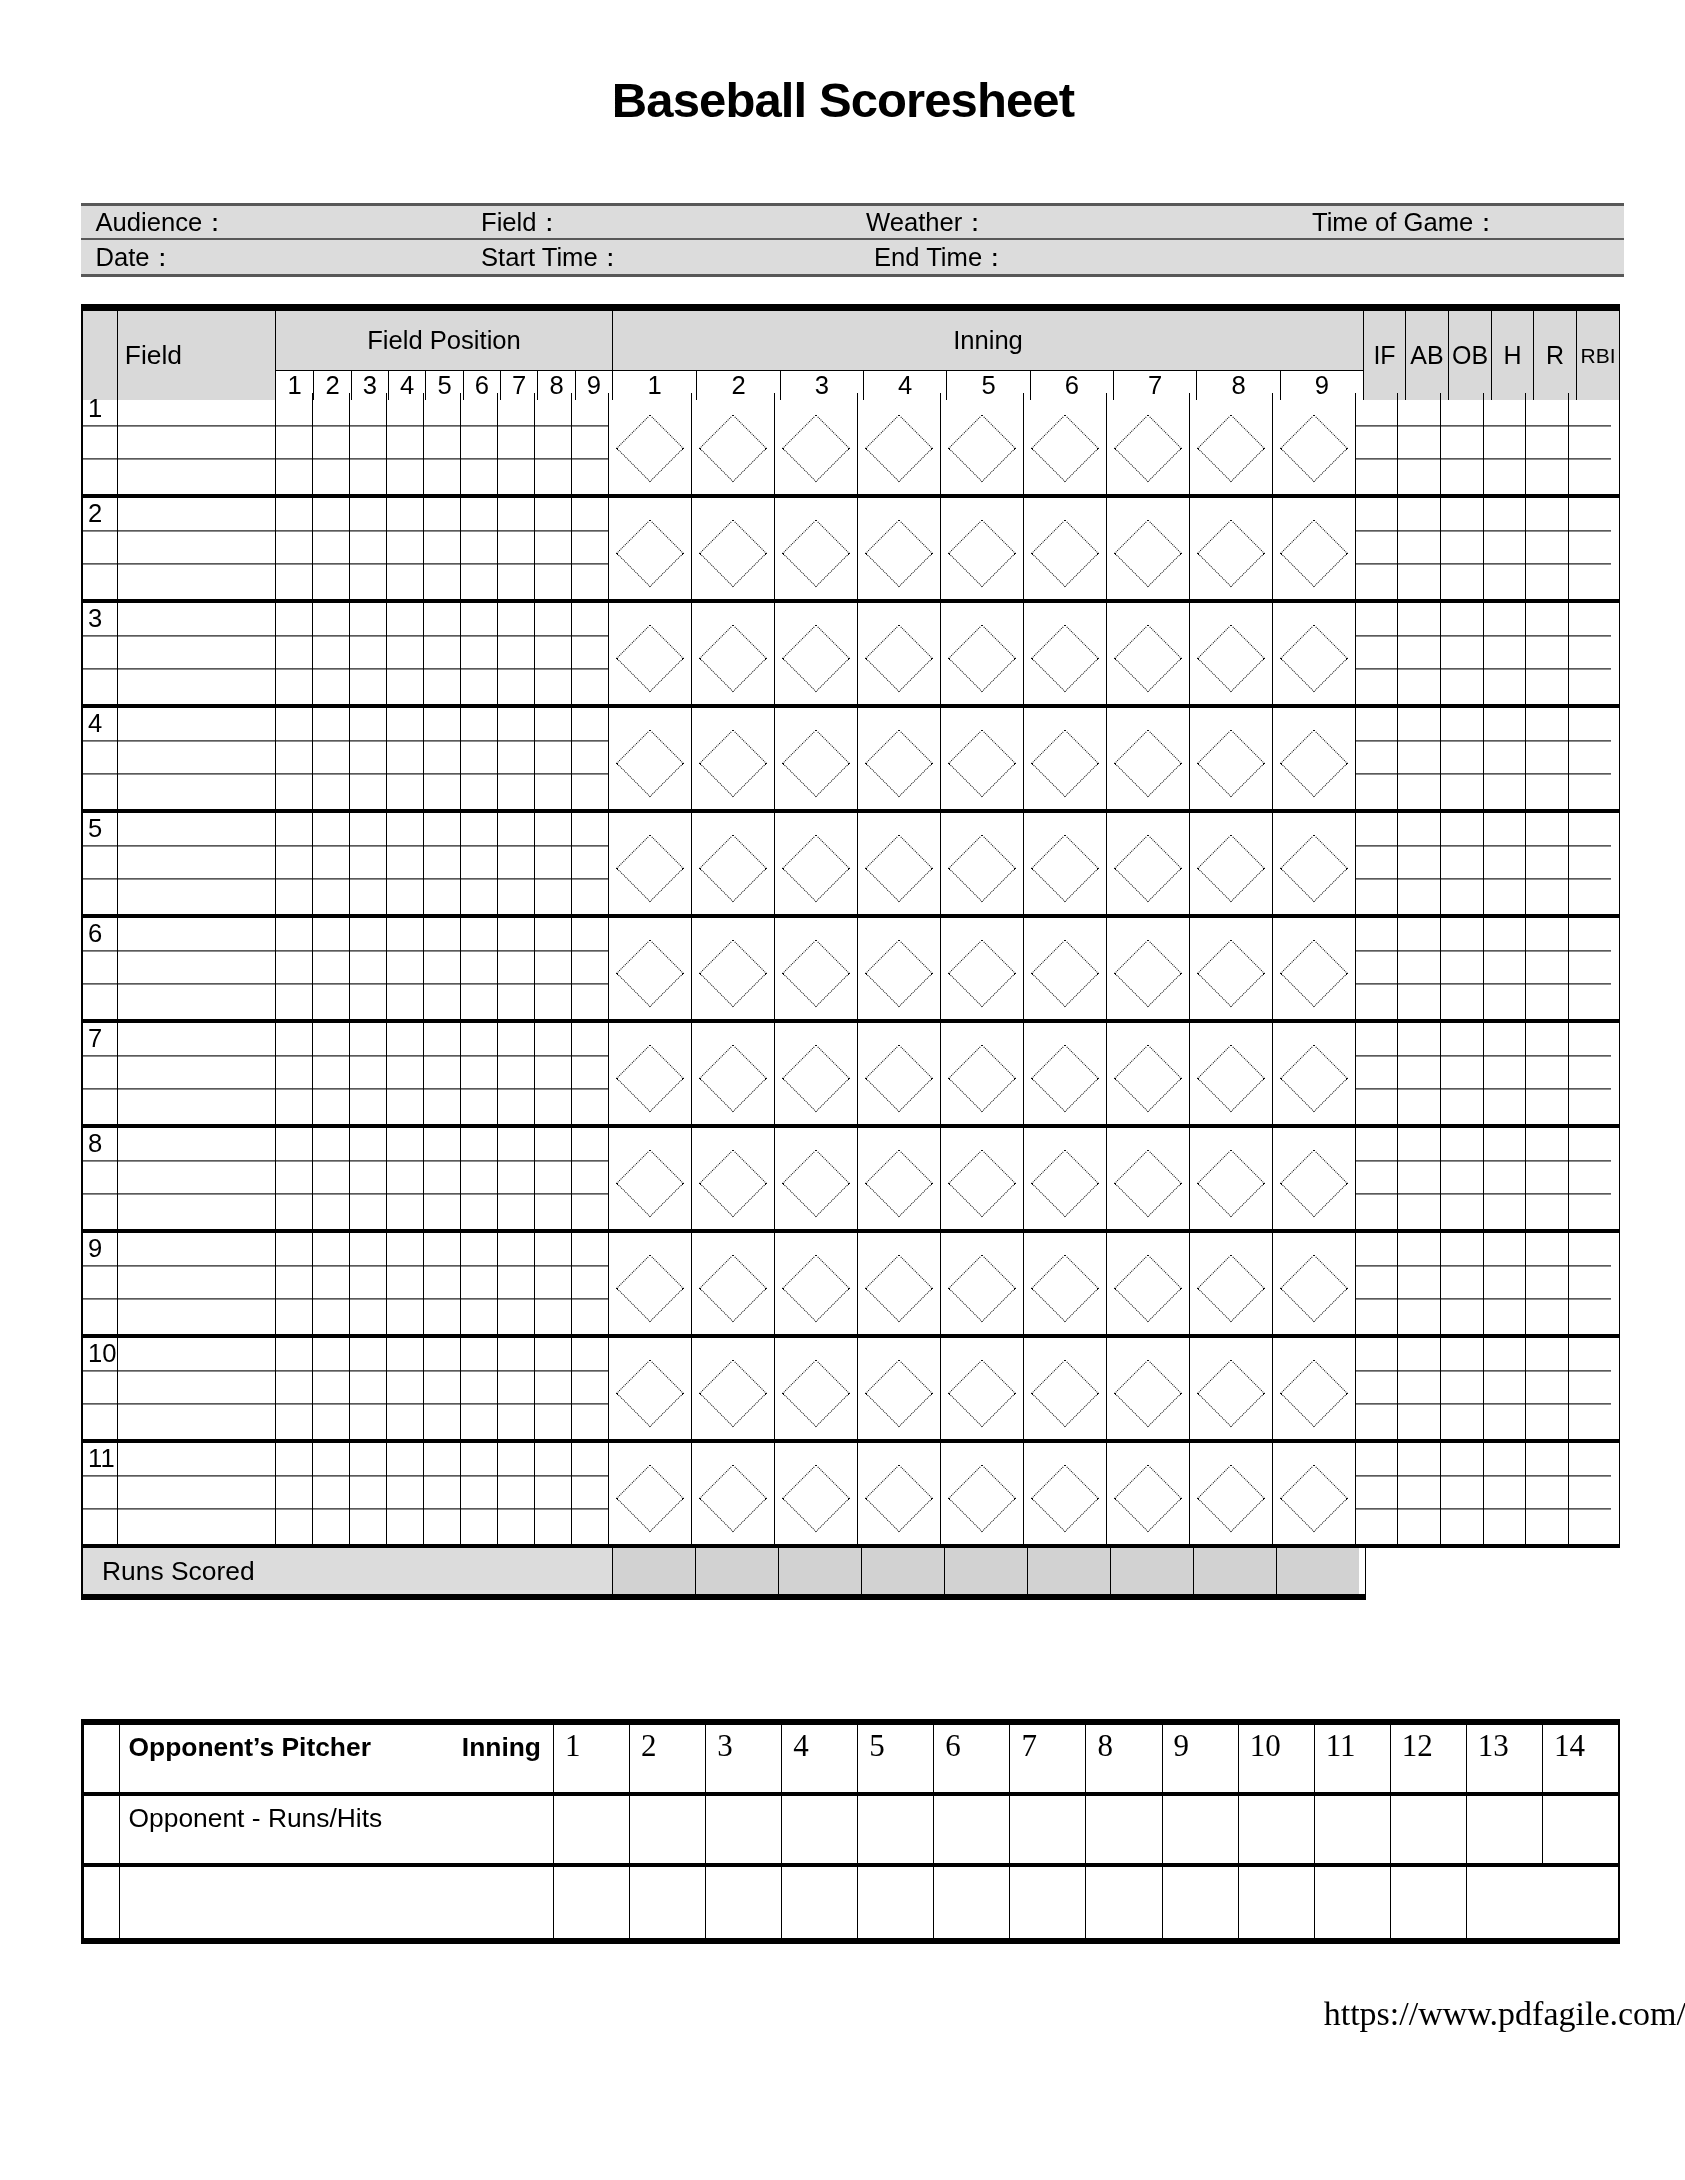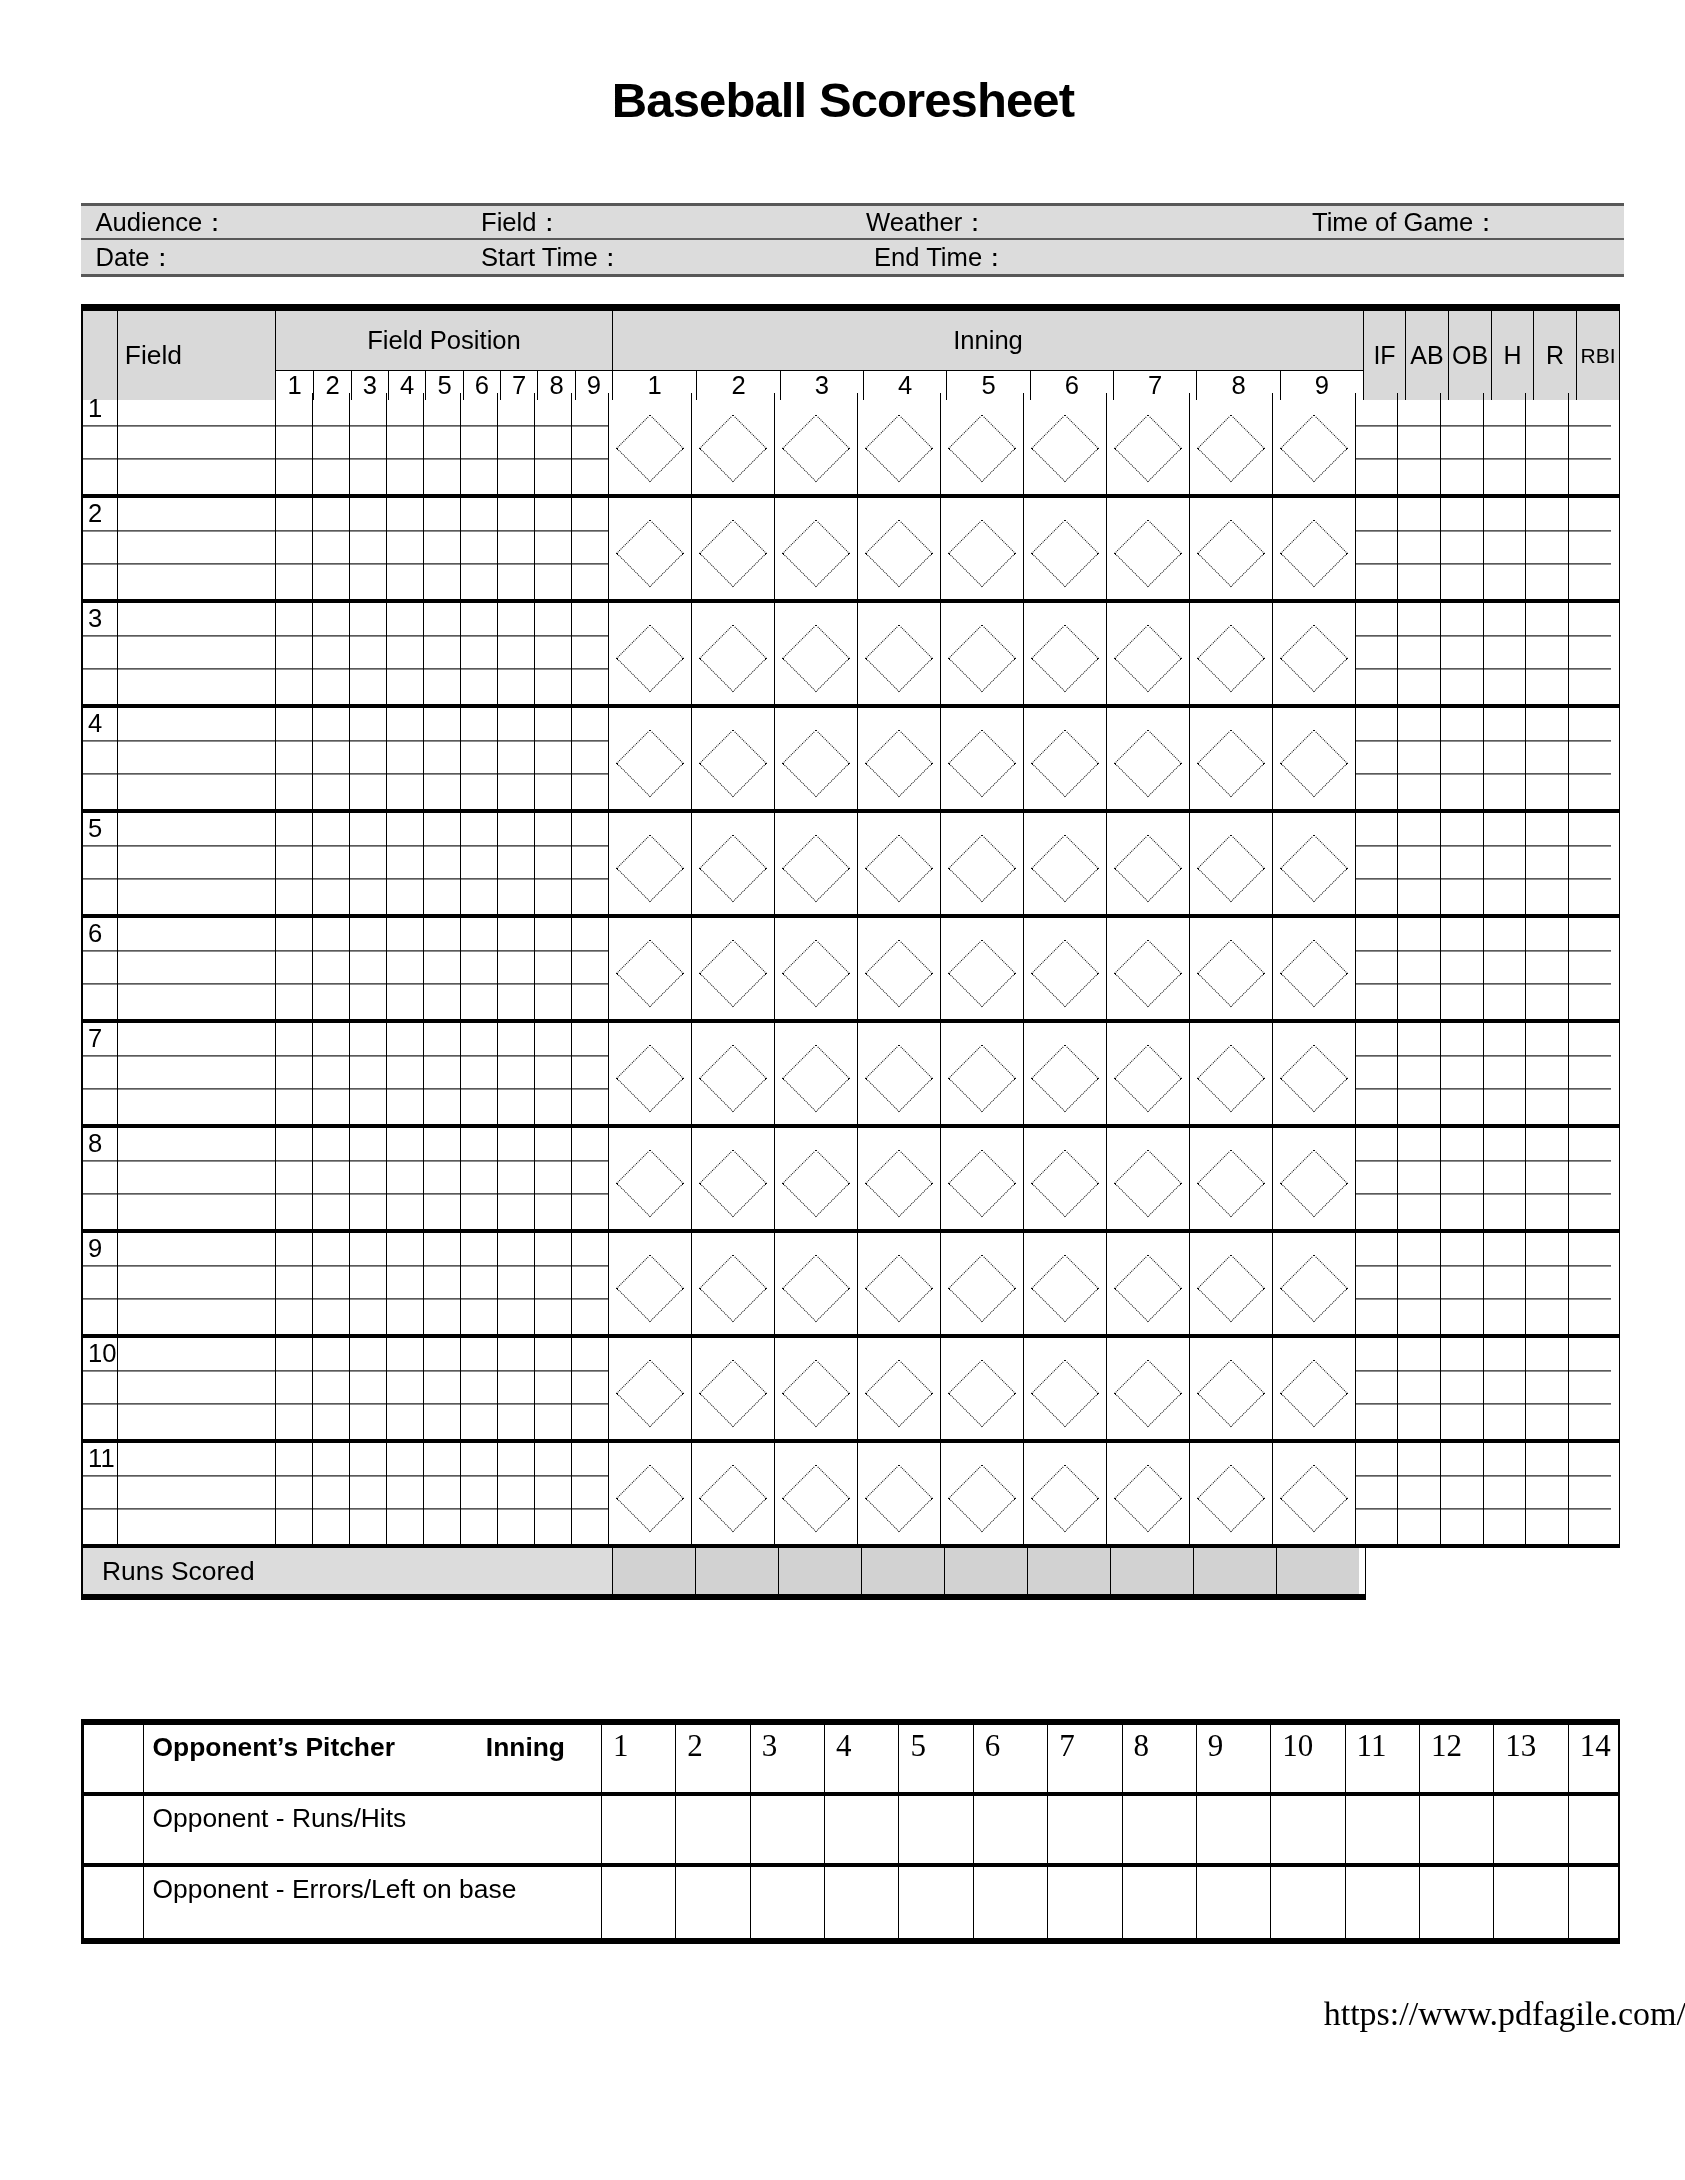--- a/index.html
+++ b/index.html
@@ -89,21 +89,20 @@
   
   #opp-table{
     position:absolute;left:81px;top:1719px;width:1539px;
     border:6px solid var(--border);border-left-width:3.4px;border-right-width:2.6px;
     background:#fff;
   }
   .opp-row{
     display:grid;height:71px;
     grid-template-columns:35px 434px repeat(14,1fr);
     border-bottom:4.3px solid var(--border);
-    gap:24px;
   }
   .opp-row:last-child{border-bottom:none;}
   .opp-row > *:not(:first-child){border-left:1.7px solid var(--border);}
   .o-label{display:flex;align-items:flex-start;padding:6.8px 12px 0 8.5px;font-size:26.4px;}
   .o-label.hdr{justify-content:space-between;font-weight:700;}
   .o-num{
     font-family:"Liberation Serif","DejaVu Serif",serif;font-size:31px;
     padding:3.4px 0 0 11px;
   }
 
@@ -726,21 +725,20 @@
       <div class="o-data"></div>
       <div class="o-data"></div>
       <div class="o-data"></div>
       <div class="o-data"></div>
       <div class="o-data"></div>
       <div class="o-data"></div>
       <div class="o-data"></div>
     </div>
     <div class="opp-row">
       <div class="o-corner"></div>
-      <div class="o-label">Opponent - Errors/Left on base</div>
       <div class="o-data"></div>
       <div class="o-data"></div>
       <div class="o-data"></div>
       <div class="o-data"></div>
       <div class="o-data"></div>
       <div class="o-data"></div>
       <div class="o-data"></div>
       <div class="o-data"></div>
       <div class="o-data"></div>
       <div class="o-data"></div>

